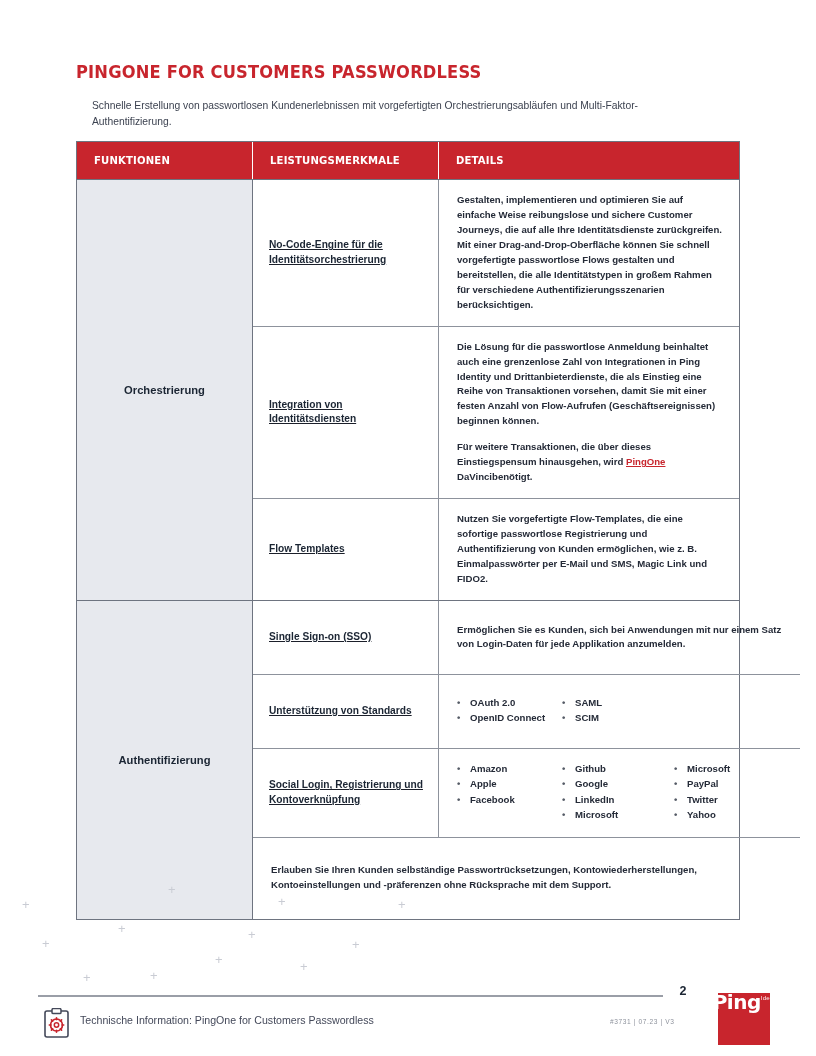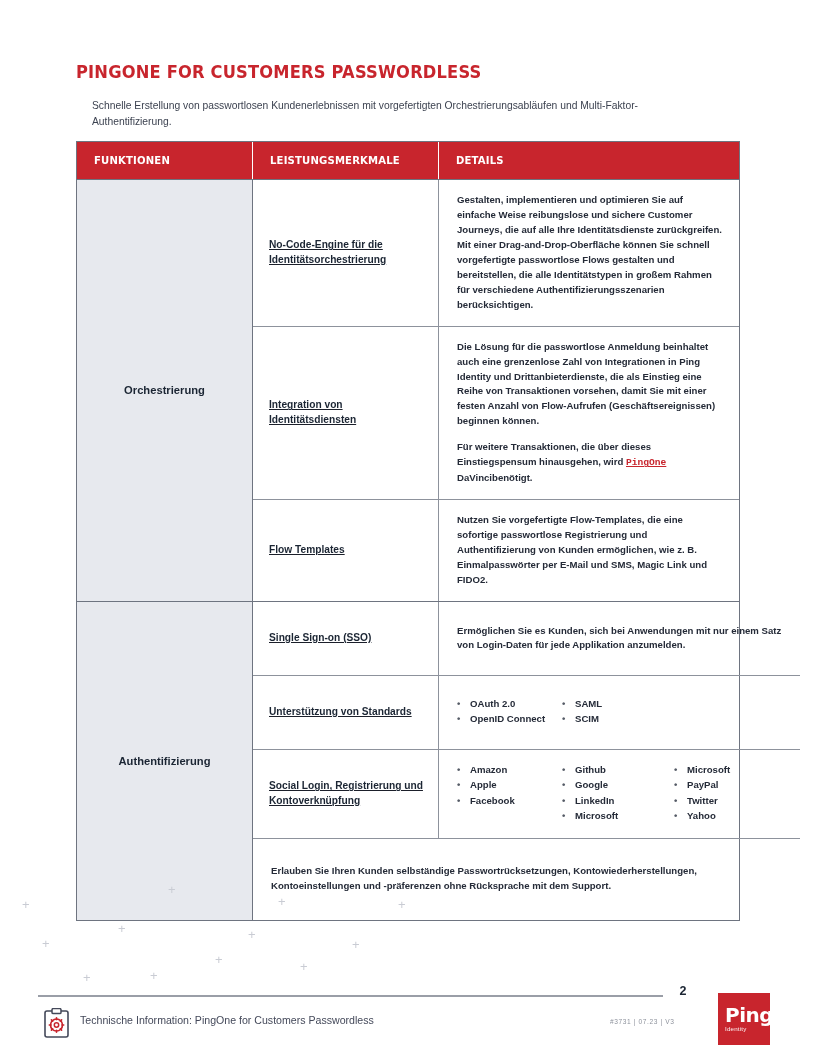--- a/index.html
+++ b/index.html
@@ -127,21 +127,21 @@
     flex-direction: column;
     justify-content: center;
   }
   .det-text {
     font-size: 9.6px;
     line-height: 1.56;
     color: #252b38;
     font-weight: 600;
   }
   .det-text + .det-text { margin-top: 11px; }
-  .lnk { color: #c8252d; text-decoration: underline; font-weight: 700; font-family: Liberation Mono, monospace; }
+  .lnk { color: #c8252d; text-decoration: underline; font-weight: 700; }
 
   
   .bullets {
     display: flex;
     gap: 0px;
     width: 100%;
   }
   .bcol { display: flex; flex-direction: column; }
   .bcol-1 { width: 105px; }
   .bcol-2 { width: 112px; }
@@ -200,21 +200,21 @@
   }
   .ping-logo {
     position: absolute;
     left: 718px;
     top: 993px;
     width: 52px;
     height: 52px;
     background: #c8252d;
     color: #fff;
     display: flex;
-    flex-direction: column;
+    flex-direction: row;
     align-items: flex-start;
     justify-content: center;
     padding-left: 7px;
   }
   .ping-word {
     font-family: "DejaVu Sans", sans-serif;
     font-weight: 700;
     font-size: 20px;
     line-height: 0.92;
     letter-spacing: -0.5px;

